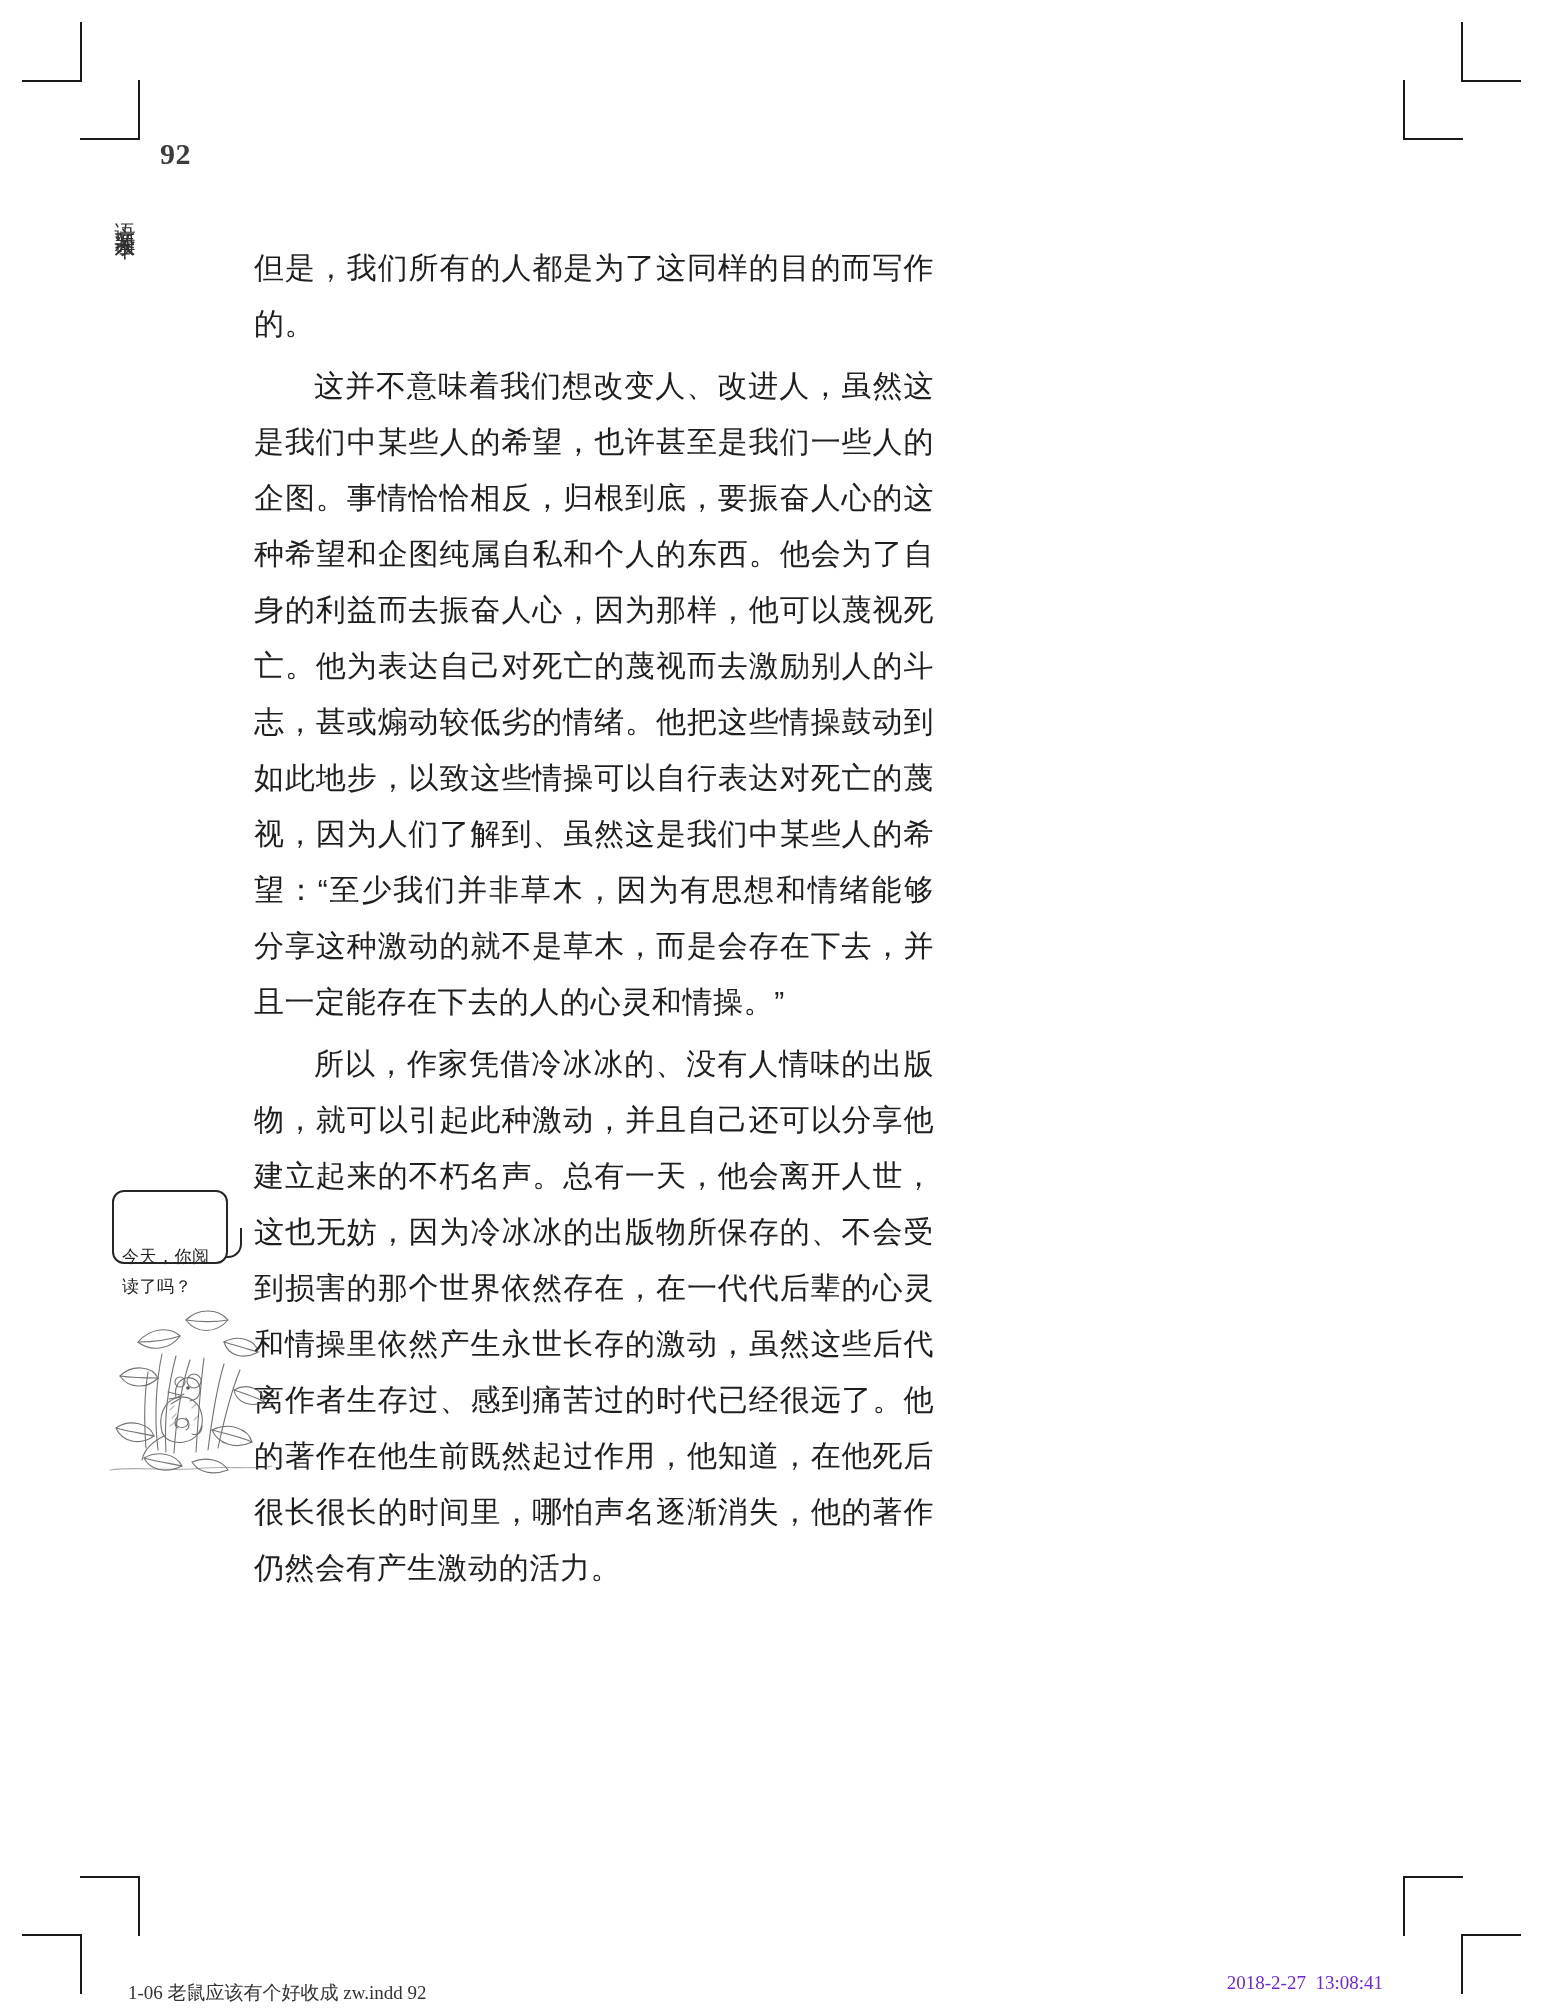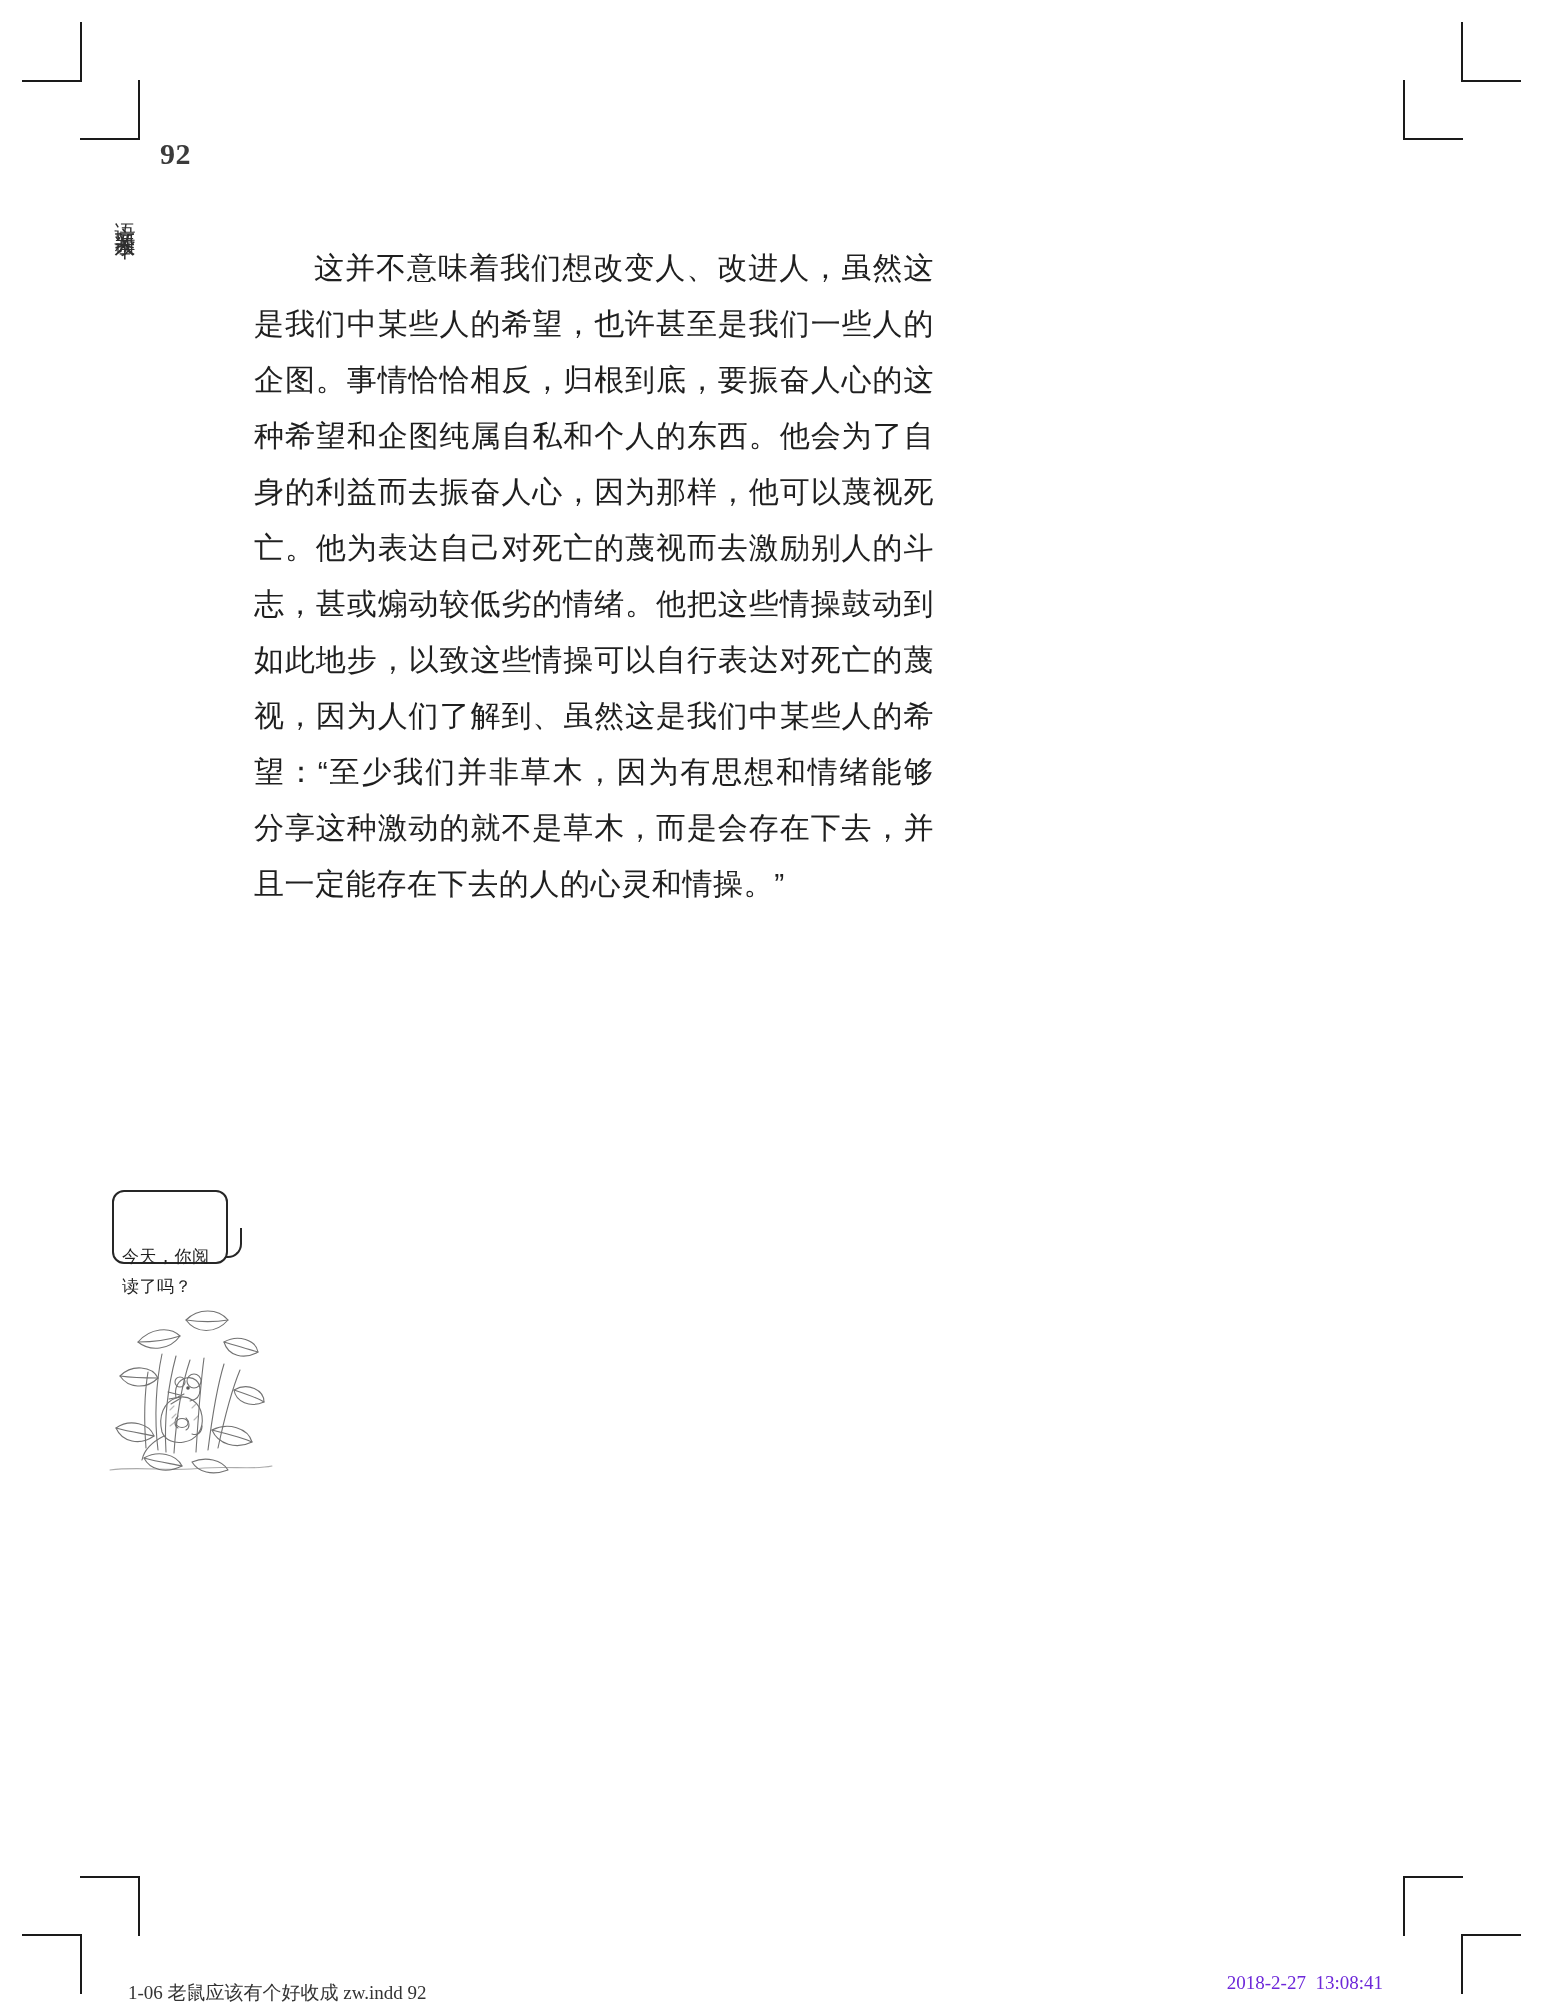--- a/index.html
+++ b/index.html
@@ -186,21 +186,23 @@
 <div class="crop-mark cm-bl-a"></div>
 <div class="crop-mark cm-bl-b"></div>
 <div class="crop-mark cm-br-a"></div>
 <div class="crop-mark cm-br-b"></div>
 
 <div class="folio">92</div>
 
 <div class="running-head">语文新读本</div>
 
 <div class="text-column">
+  <p class="para">但是，我们所有的人都是为了这同样的目的而写作的。</p>
   <p class="para indent">这并不意味着我们想改变人、改进人，虽然这是我们中某些人的希望，也许甚至是我们一些人的企图。事情恰恰相反，归根到底，要振奋人心的这种希望和企图纯属自私和个人的东西。他会为了自身的利益而去振奋人心，因为那样，他可以蔑视死亡。他为表达自己对死亡的蔑视而去激励别人的斗志，甚或煽动较低劣的情绪。他把这些情操鼓动到如此地步，以致这些情操可以自行表达对死亡的蔑视，因为人们了解到、虽然这是我们中某些人的希望：“至少我们并非草木，因为有思想和情绪能够分享这种激动的就不是草木，而是会存在下去，并且一定能存在下去的人的心灵和情操。”</p>
+  <p class="para indent">所以，作家凭借冷冰冰的、没有人情味的出版物，就可以引起此种激动，并且自己还可以分享他建立起来的不朽名声。总有一天，他会离开人世，这也无妨，因为冷冰冰的出版物所保存的、不会受到损害的那个世界依然存在，在一代代后辈的心灵和情操里依然产生永世长存的激动，虽然这些后代离作者生存过、感到痛苦过的时代已经很远了。他的著作在他生前既然起过作用，他知道，在他死后很长很长的时间里，哪怕声名逐渐消失，他的著作仍然会有产生激动的活力。</p>
 </div>
 
 <div class="bubble-wrap">
   <div class="bubble-tail"></div>
   <div class="bubble"></div>
   <div class="bubble-tail-cover"></div>
   <div class="bubble-text">
     <div>今天，你阅</div>
     <div>读了吗？</div>
   </div>

